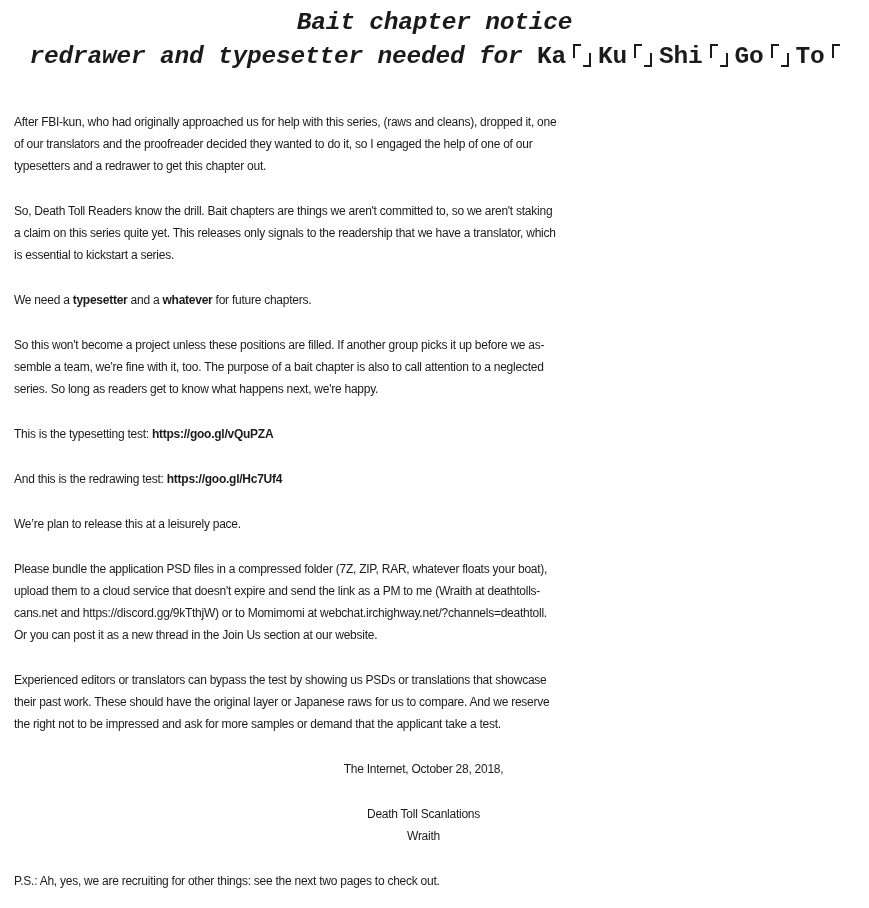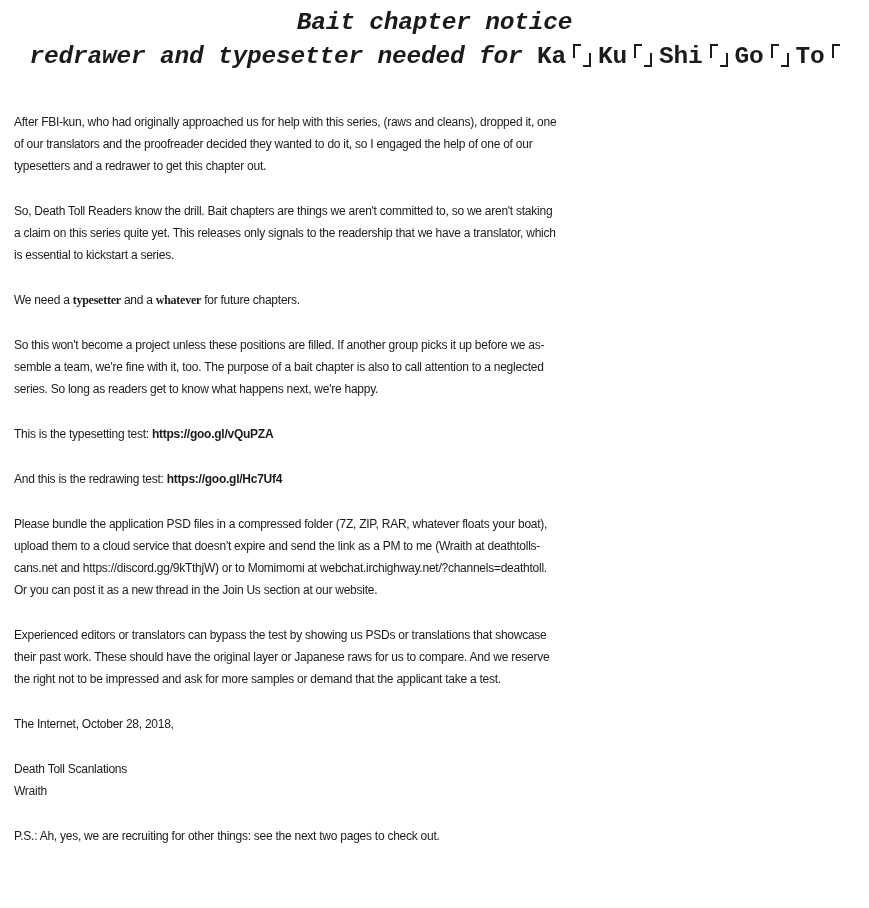--- a/index.html
+++ b/index.html
@@ -53,24 +53,24 @@
   
   .doc p {
     margin: 0 -14px 23px 0;
     font-size: 12px;
     line-height: 22px;
     letter-spacing: -0.25px;
     white-space: pre-line;
   }
   .doc p.right {
     margin-right: 8px;
-    text-align: left;
+    text-align: center;
     white-space: normal;
   }
-  .doc .bold { font-weight: bold; font-family: Liberation Serif, serif; }
+  .doc .bold { font-weight: bold; }
   .doc .url  { font-weight: bold; }
   .sig { margin-bottom: 0 !important; }
   .sig + .sig { margin-bottom: 23px !important; }
 </style>
 </head>
 <body>
 
 <div class="page">
 
   <h1 class="title">
@@ -91,20 +91,21 @@
     <p><span>We need a </span><span class="bold">typesetter</span><span> and a </span><span class="bold">whatever</span><span> for future chapters.</span></p>
 
     <p>So this won't become a project unless these positions are filled. If another group picks it up before we as-
 semble a team, we're fine with it, too. The purpose of a bait chapter is also to call attention to a neglected
 series. So long as readers get to know what happens next, we're happy.</p>
 
     <p><span>This is the typesetting test: </span><span class="url">https://goo.gl/vQuPZA</span></p>
 
     <p><span>And this is the redrawing test: </span><span class="url">https://goo.gl/Hc7Uf4</span></p>
 
+    <p>We’re plan to release this at a leisurely pace.</p>
 
     <p>Please bundle the application PSD files in a compressed folder (7Z, ZIP, RAR, whatever floats your boat),
 upload them to a cloud service that doesn't expire and send the link as a PM to me (Wraith at deathtolls-
 cans.net and https://discord.gg/9kTthjW) or to Momimomi at webchat.irchighway.net/?channels=deathtoll.
 Or you can post it as a new thread in the Join Us section at our website.</p>
 
     <p>Experienced editors or translators can bypass the test by showing us PSDs or translations that showcase
 their past work. These should have the original layer or Japanese raws for us to compare. And we reserve
 the right not to be impressed and ask for more samples or demand that the applicant take a test.</p>
 

